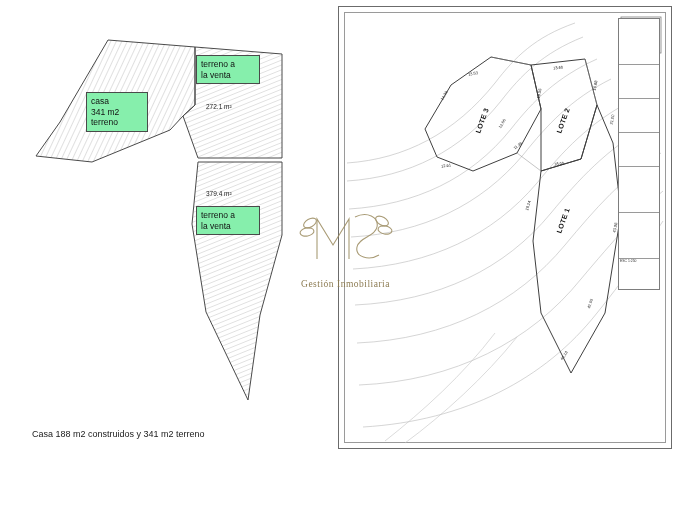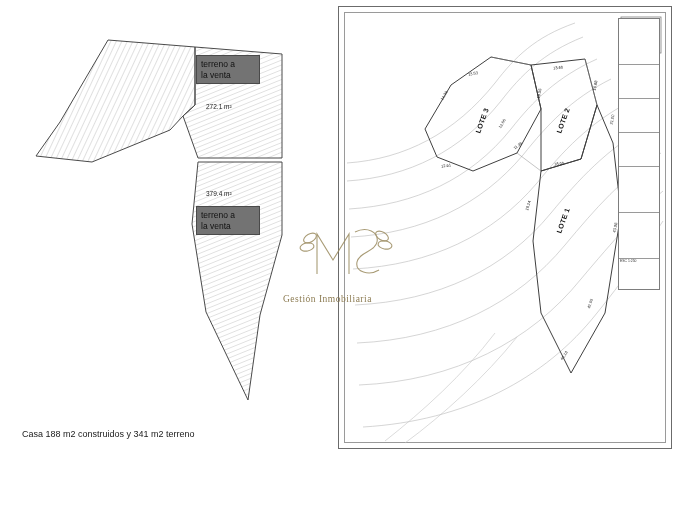--- a/index.html
+++ b/index.html
@@ -24,21 +24,21 @@
 
   
   .left-panel {
     position: absolute;
     left: 20px; top: 10px;
     width: 300px; height: 410px;
   }
 
   .label-box {
     position: absolute;
-    background: #737373;
+    background: #86efac;
     border: 1px solid #4a4a4a;
     font-size: 8.5px;
     color: #111111;
     line-height: 1.25;
     padding: 3px 4px;
     box-sizing: border-box;
     white-space: pre-line;
     z-index: 6;
   }
   .area-text {
@@ -100,37 +100,38 @@
     font-size: 4px;
     color: #1f1f1f;
     transform-origin: 50% 50%;
     z-index: 4;
     white-space: nowrap;
   }
 
   
   .watermark {
     position: absolute;
-    left: 283px; top: 216px;
+    left: 283px; top: 201px;
     width: 125px; height: 100px;
     z-index: 9;
+    text-align: center;
   }
   .wm-text {
     font-family: "Liberation Serif", serif;
     font-size: 9.5px;
     color: #8c7b52;
     letter-spacing: .5px;
     margin-top: 2px;
     white-space: nowrap;
   }
 
   
   .captions {
     position: absolute;
-    left: 22px; top: 428px;
+    left: 32px; top: 428px;
     width: 430px;
   }
   .caption-line {
     font-size: 9px;
     color: #1a1a1a;
     line-height: 1.55;
     white-space: nowrap;
   }
 </style>
 </head>
@@ -152,20 +153,23 @@
         </pattern>
       </defs>
 
       <polygon points="88,30 175,37 175,95 163,106 150,120 72,152 16,146 40,112" fill="url(#hatchA)" stroke="#4a4a4a" stroke-width="1"></polygon>
 
       <polygon points="175,37 262,44 262,148 178,148 163,106 175,95" fill="url(#hatchB)" stroke="#4a4a4a" stroke-width="1"></polygon>
 
       <polygon points="178,152 262,152 262,225 240,305 228,390 186,302 172,214" fill="url(#hatchC)" stroke="#4a4a4a" stroke-width="1"></polygon>
     </svg>
 
+    <div class="label-box" style="left:66px; top:82px; width:62px;">casa
+341 m2
+terreno</div>
 
     <div class="label-box" style="left:176px; top:45px; width:64px;">terreno a
 la venta</div>
     <div class="area-text" style="left:186px; top:93px;">272.1 m²</div>
 
     <div class="area-text" style="left:186px; top:180px;">379.4 m²</div>
     <div class="label-box" style="left:176px; top:196px; width:64px;">terreno a
 la venta</div>
   </div>
 

